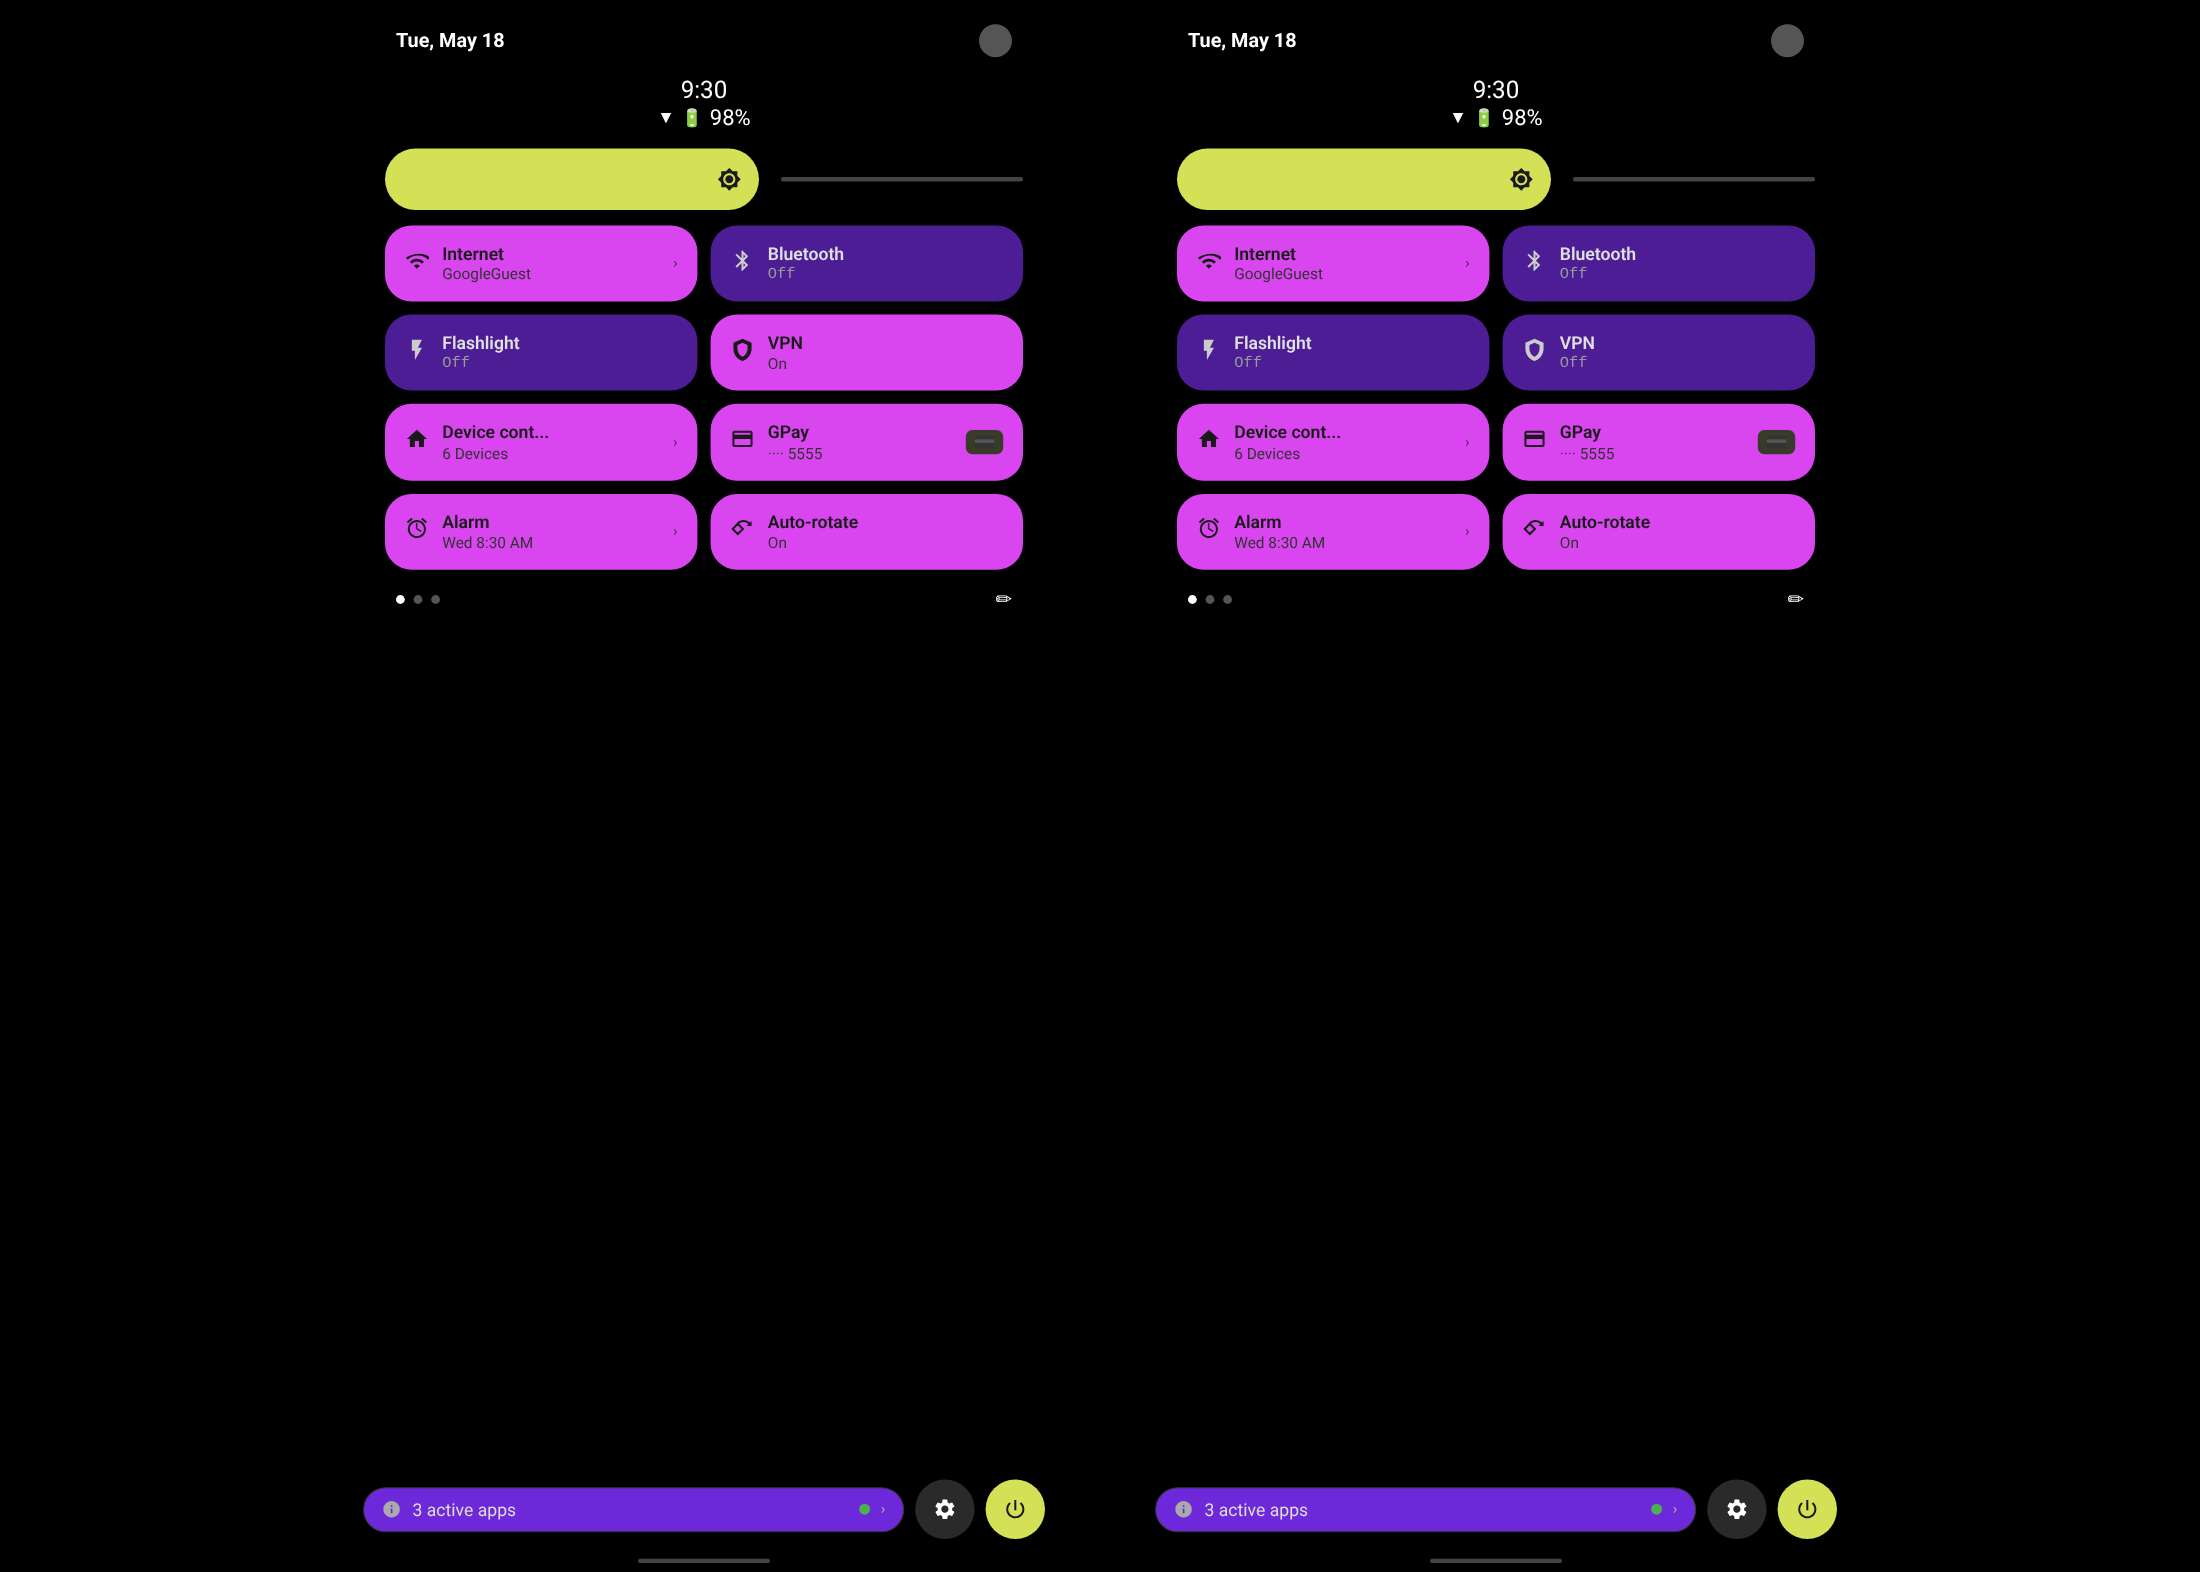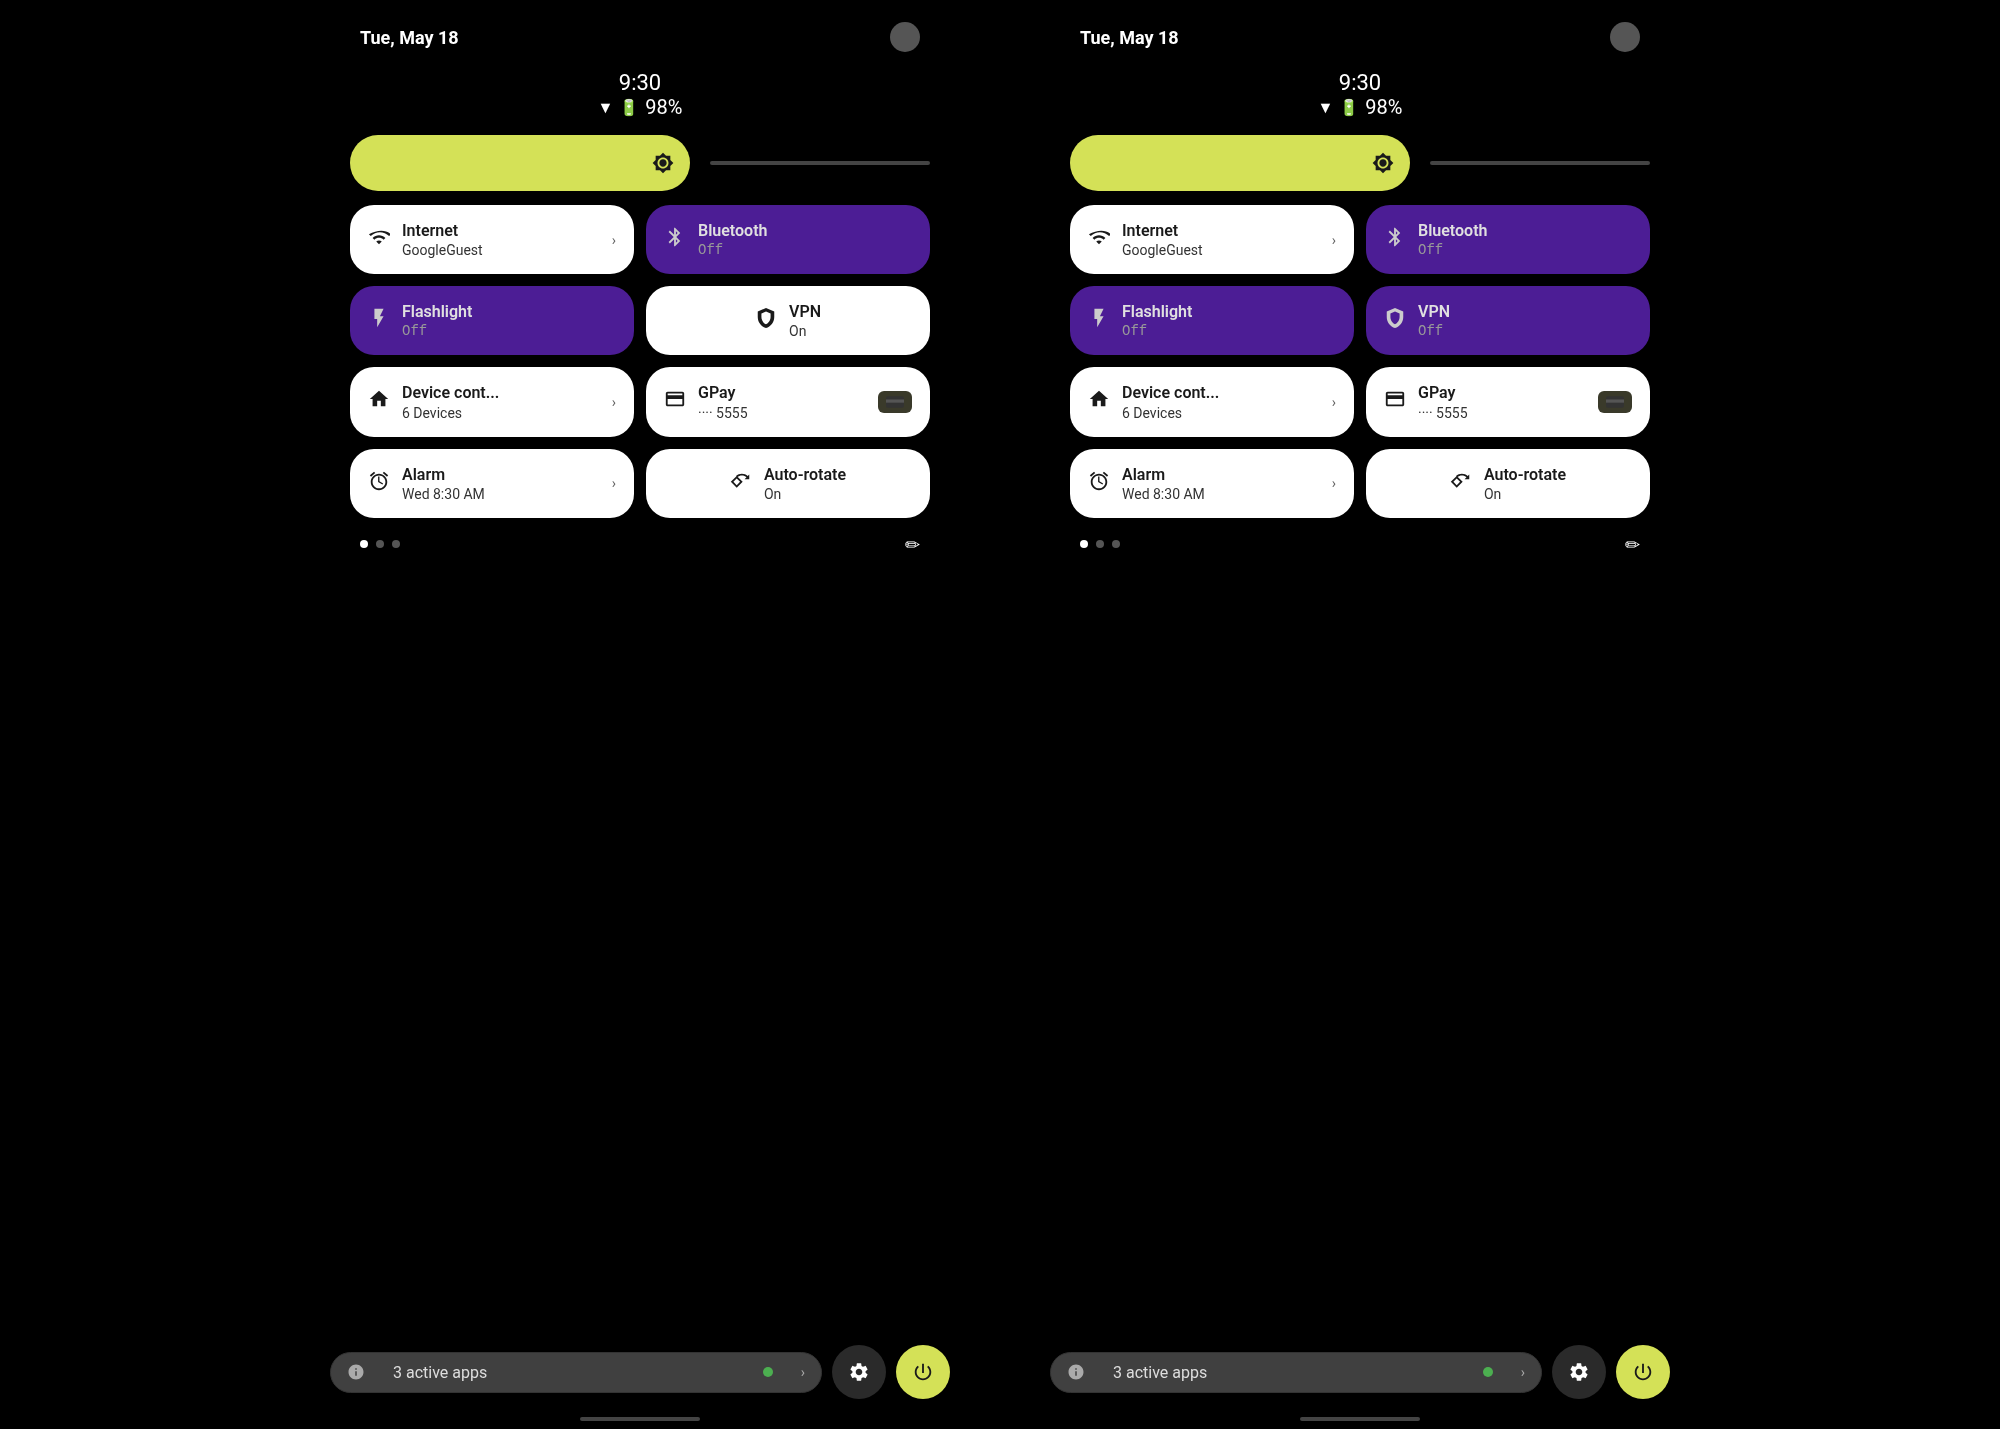--- a/index.html
+++ b/index.html
@@ -106,23 +106,22 @@
     .tile {
       border-radius: 24px;
       padding: 16px 18px;
       display: flex;
       align-items: center;
       gap: 12px;
       position: relative;
       cursor: pointer;
     }
     .tile.active {
-      background: #ffffff;
+      background: #d946ef;
       color: #1a1a1a;
-      justify-content: center;
     }
     .tile.inactive {
       background: #4c1d95;
       color: #ccc;
     }
     .tile-icon {
       font-size: 22px;
       flex-shrink: 0;
     }
     .tile-text {
@@ -197,27 +196,27 @@
       position: absolute;
       bottom: 30px;
       left: 20px;
       right: 20px;
       display: flex;
       align-items: center;
       gap: 10px;
     }
     .active-apps-pill {
       flex: 1;
-      background: #404040;
+      background: #6d28d9;
       border: 1px solid #333;
       border-radius: 50px;
       display: flex;
       align-items: center;
       padding: 10px 16px;
-      gap: 28px;
+      gap: 10px;
     }
     .active-apps-text {
       color: #ddd;
       font-size: 16px;
       flex: 1;
     }
     .green-dot {
       width: 10px;
       height: 10px;
       background: #4caf50;

